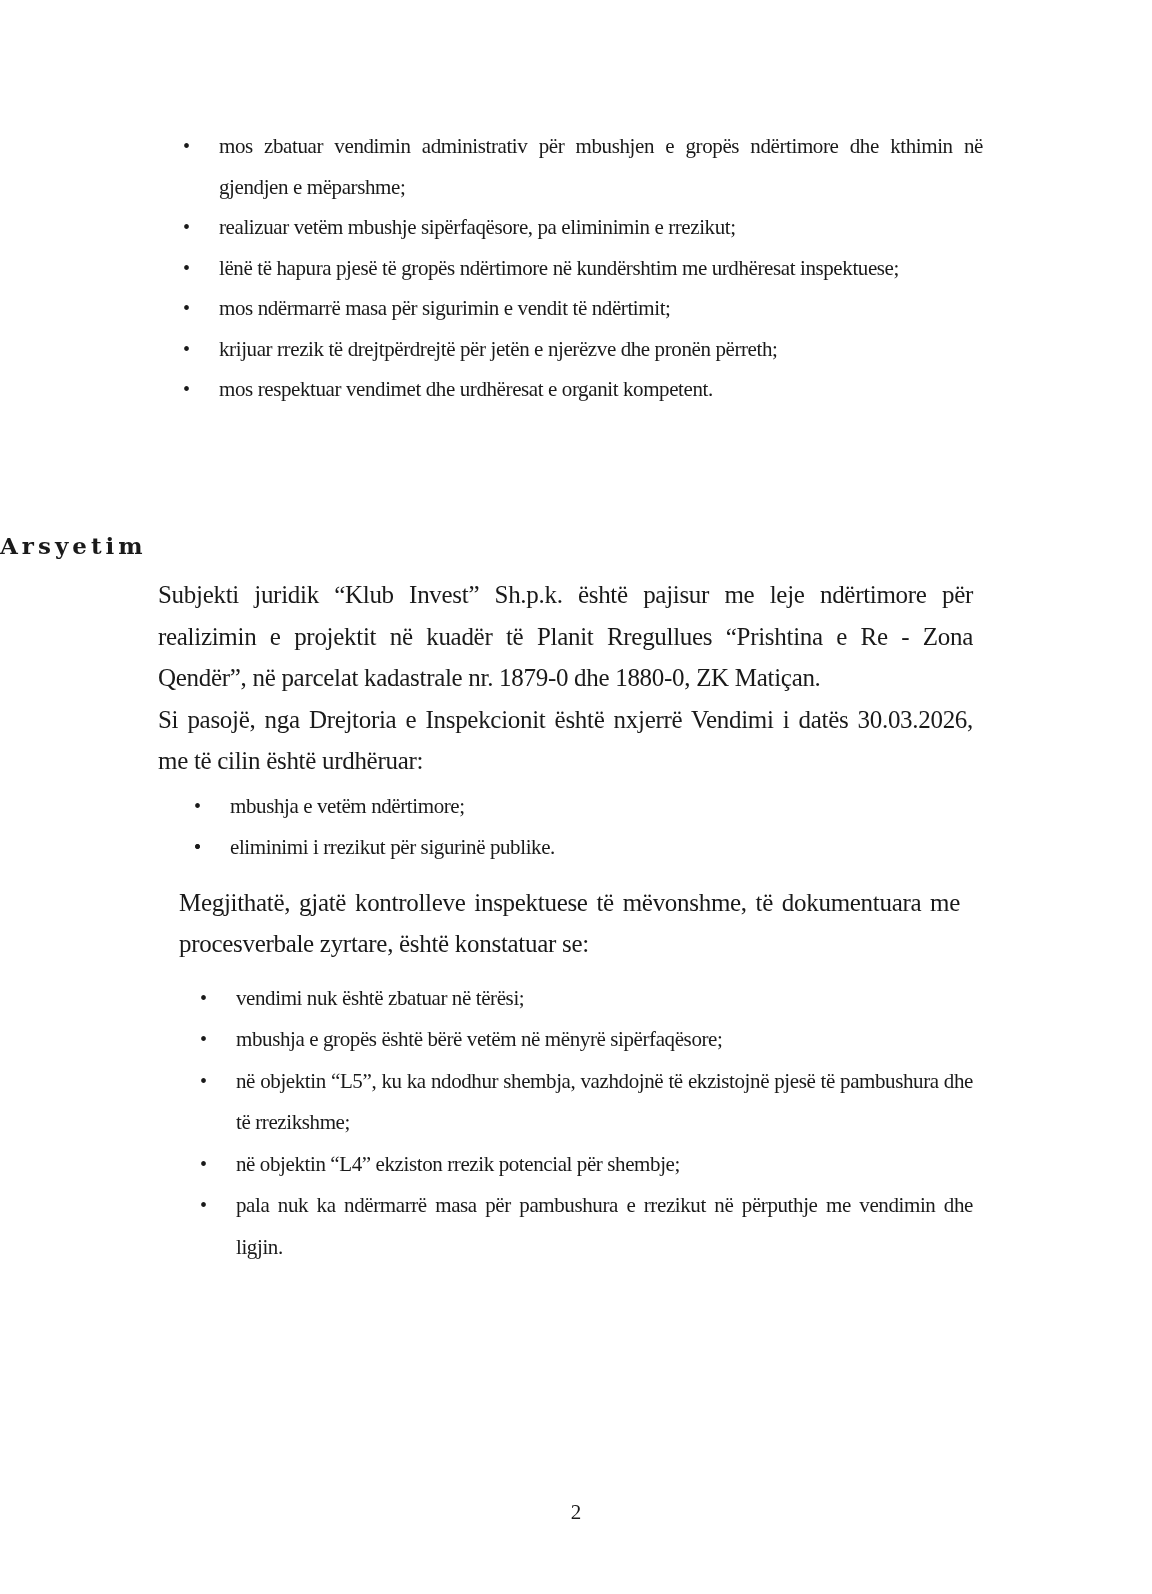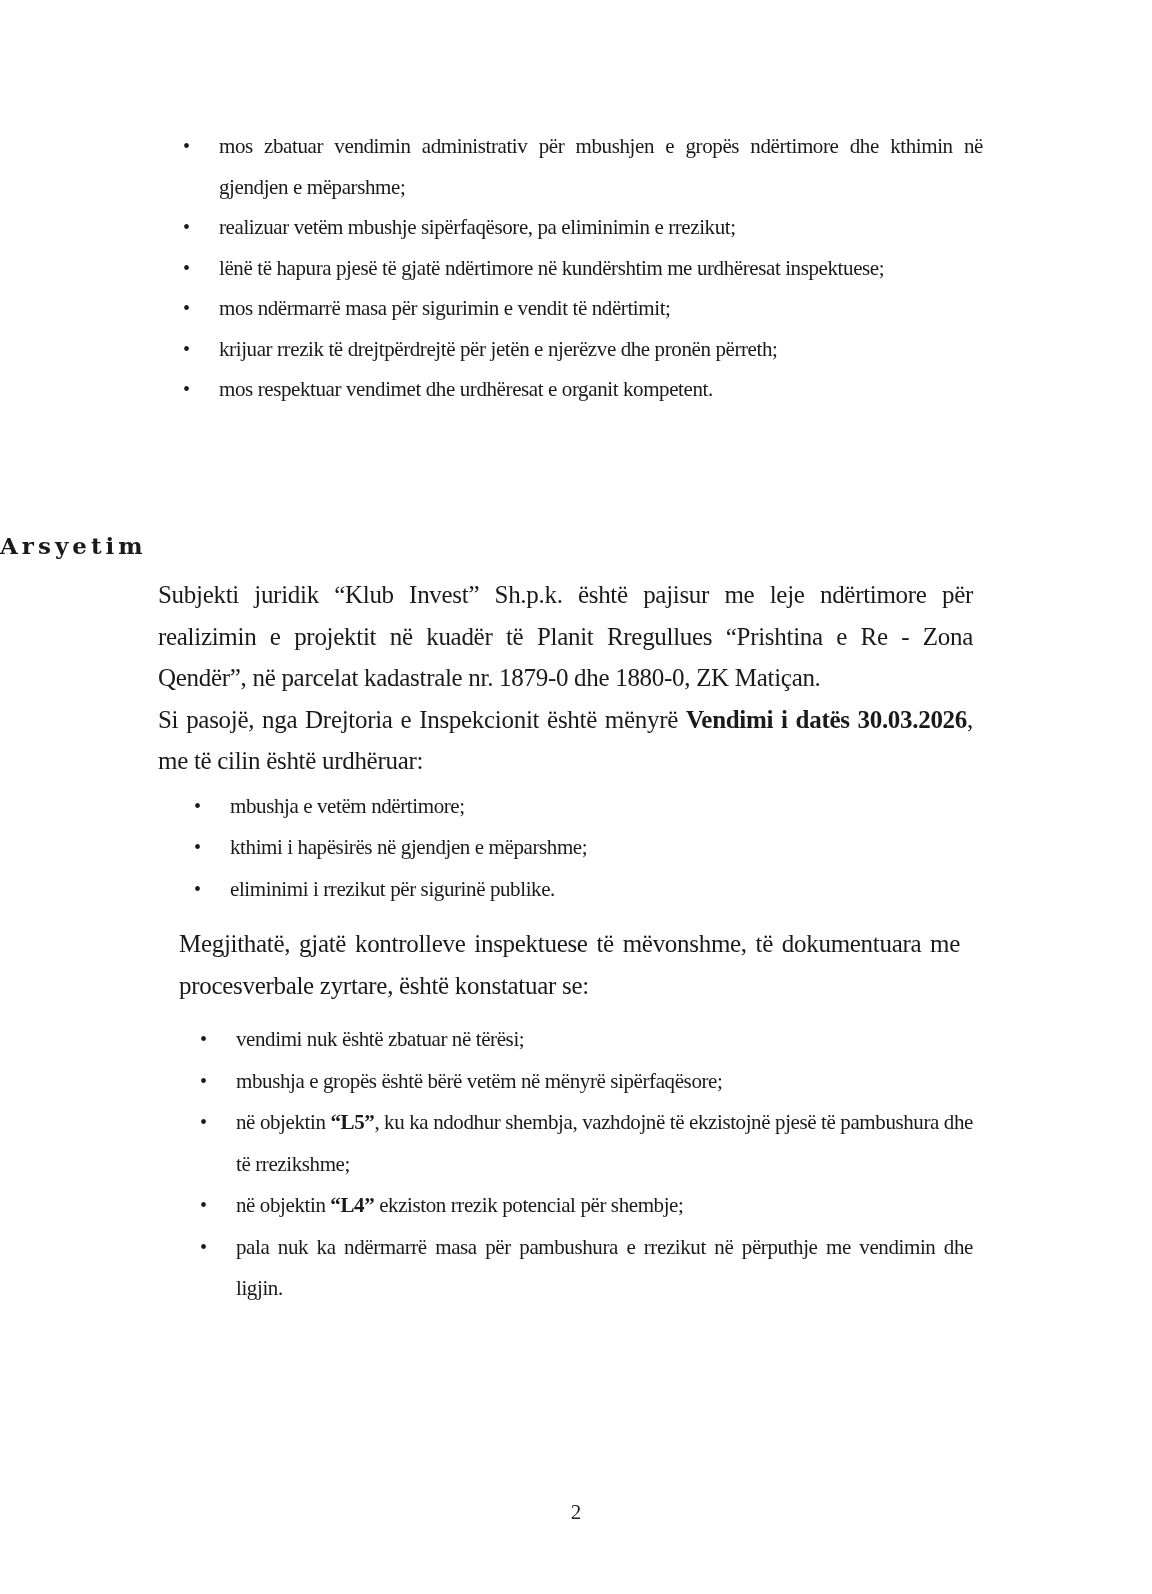--- a/index.html
+++ b/index.html
@@ -18,46 +18,46 @@
     font-weight: bold; font-size: 23px; letter-spacing: 4px; font-family: "DejaVu Serif", serif;
   }
   .body { position: absolute; left: 158px; top: 574px; width: 815px; }
   .para { font-size: 25px; line-height: 41.5px; text-align: justify; letter-spacing: -0.3px; }
   .para.last-left { text-align-last: left; }
   .sub-list { padding-left: 36px; margin: 4px 0 4px 0; }
   .sub-list .bl { font-size: 21px; line-height: 41.5px; }
   .sub-list2 { padding-left: 42px; margin: 4px 0 0 0; }
   .sub-list2 .bl { font-size: 21px; line-height: 41.5px; text-align: justify; }
   .indent-para { padding-left: 8px; }
-  b { font-weight: bold; }
+  b { font-weight: normal; }
   .page-number { position: absolute; left: 0; width: 1152px; top: 1500px; text-align: center; font-size: 21px; }
 </style>
 </head>
 <body>
 
 <div class="page">
 
   <div class="top-list">
     <div class="bl just"><span class="dot">•</span><span>mos zbatuar vendimin administrativ për mbushjen e gropës ndërtimore dhe kthimin në gjendjen e mëparshme;</span></div>
     <div class="bl"><span class="dot">•</span><span>realizuar vetëm mbushje sipërfaqësore, pa eliminimin e rrezikut;</span></div>
-    <div class="bl just"><span class="dot">•</span><span>lënë të hapura pjesë të gjatë ndërtimore në kundërshtim me urdhëresat inspektuese;</span></div>
+    <div class="bl just"><span class="dot">•</span><span>lënë të hapura pjesë të gropës ndërtimore në kundërshtim me urdhëresat inspektuese;</span></div>
     <div class="bl"><span class="dot">•</span><span>mos ndërmarrë masa për sigurimin e vendit të ndërtimit;</span></div>
     <div class="bl"><span class="dot">•</span><span>krijuar rrezik të drejtpërdrejtë për jetën e njerëzve dhe pronën përreth;</span></div>
     <div class="bl"><span class="dot">•</span><span>mos respektuar vendimet dhe urdhëresat e organit kompetent.</span></div>
   </div>
 
   <div class="heading">Arsyetim</div>
 
   <div class="body">
     <p class="para last-left" style="margin:0">Subjekti juridik “Klub Invest” Sh.p.k. është pajisur me leje ndërtimore për realizimin e projektit në kuadër të Planit Rregullues “Prishtina e Re - Zona Qendër”, në parcelat kadastrale nr. 1879-0 dhe 1880-0, ZK Matiçan.</p>
-    <p class="para last-left" style="margin:0"><span>Si pasojë, nga Drejtoria e Inspekcionit është mënyrë </span><b>Vendimi i datës 30.03.2026</b><span>, me të cilin është urdhëruar:</span></p>
+    <p class="para last-left" style="margin:0"><span>Si pasojë, nga Drejtoria e Inspekcionit është nxjerrë </span><b>Vendimi i datës 30.03.2026</b><span>, me të cilin është urdhëruar:</span></p>
 
     <div class="sub-list">
       <div class="bl"><span class="dot">•</span><span>mbushja e vetëm ndërtimore;</span></div>
-      <div class="bl"><span class="dot">•</span><span>kthimi i hapësirës në gjendjen e mëparshme;</span></div>
+      <div class="bl"><span class="dot">•</span></div>
       <div class="bl"><span class="dot">•</span><span>eliminimi i rrezikut për sigurinë publike.</span></div>
     </div>
 
     <p class="para last-left indent-para" style="margin:13px">Megjithatë, gjatë kontrolleve inspektuese të mëvonshme, të dokumentuara me procesverbale zyrtare, është konstatuar se:</p>
 
     <div class="sub-list2">
       <div class="bl"><span class="dot">•</span><span>vendimi nuk është zbatuar në tërësi;</span></div>
       <div class="bl"><span class="dot">•</span><span>mbushja e gropës është bërë vetëm në mënyrë sipërfaqësore;</span></div>
       <div class="bl" style="text-align-last:left"><span class="dot">•</span><span>në objektin </span><b>“L5”</b><span>, ku ka ndodhur shembja, vazhdojnë të ekzistojnë pjesë të pambushura dhe të rrezikshme;</span></div>
       <div class="bl"><span class="dot">•</span><span>në objektin </span><b>“L4”</b><span> ekziston rrezik potencial për shembje;</span></div>

